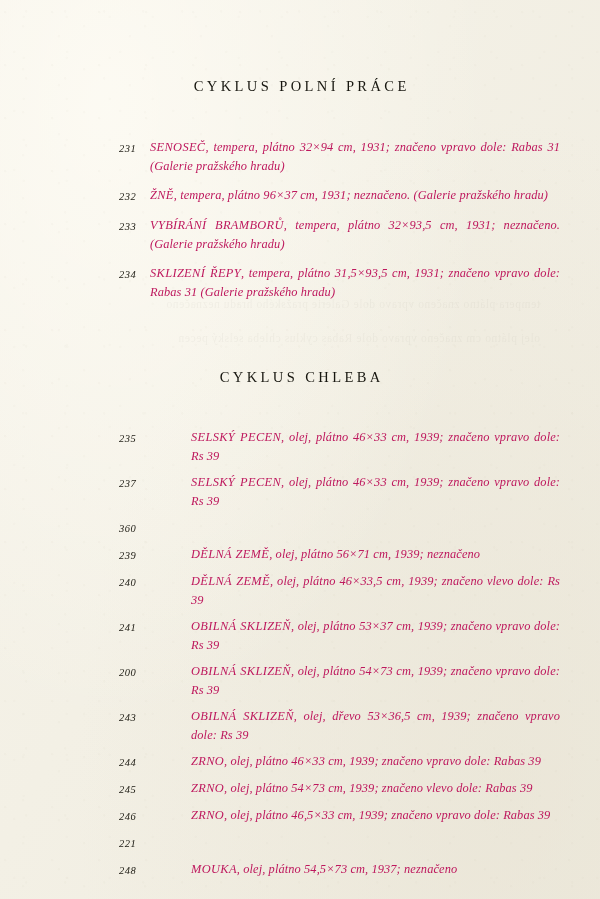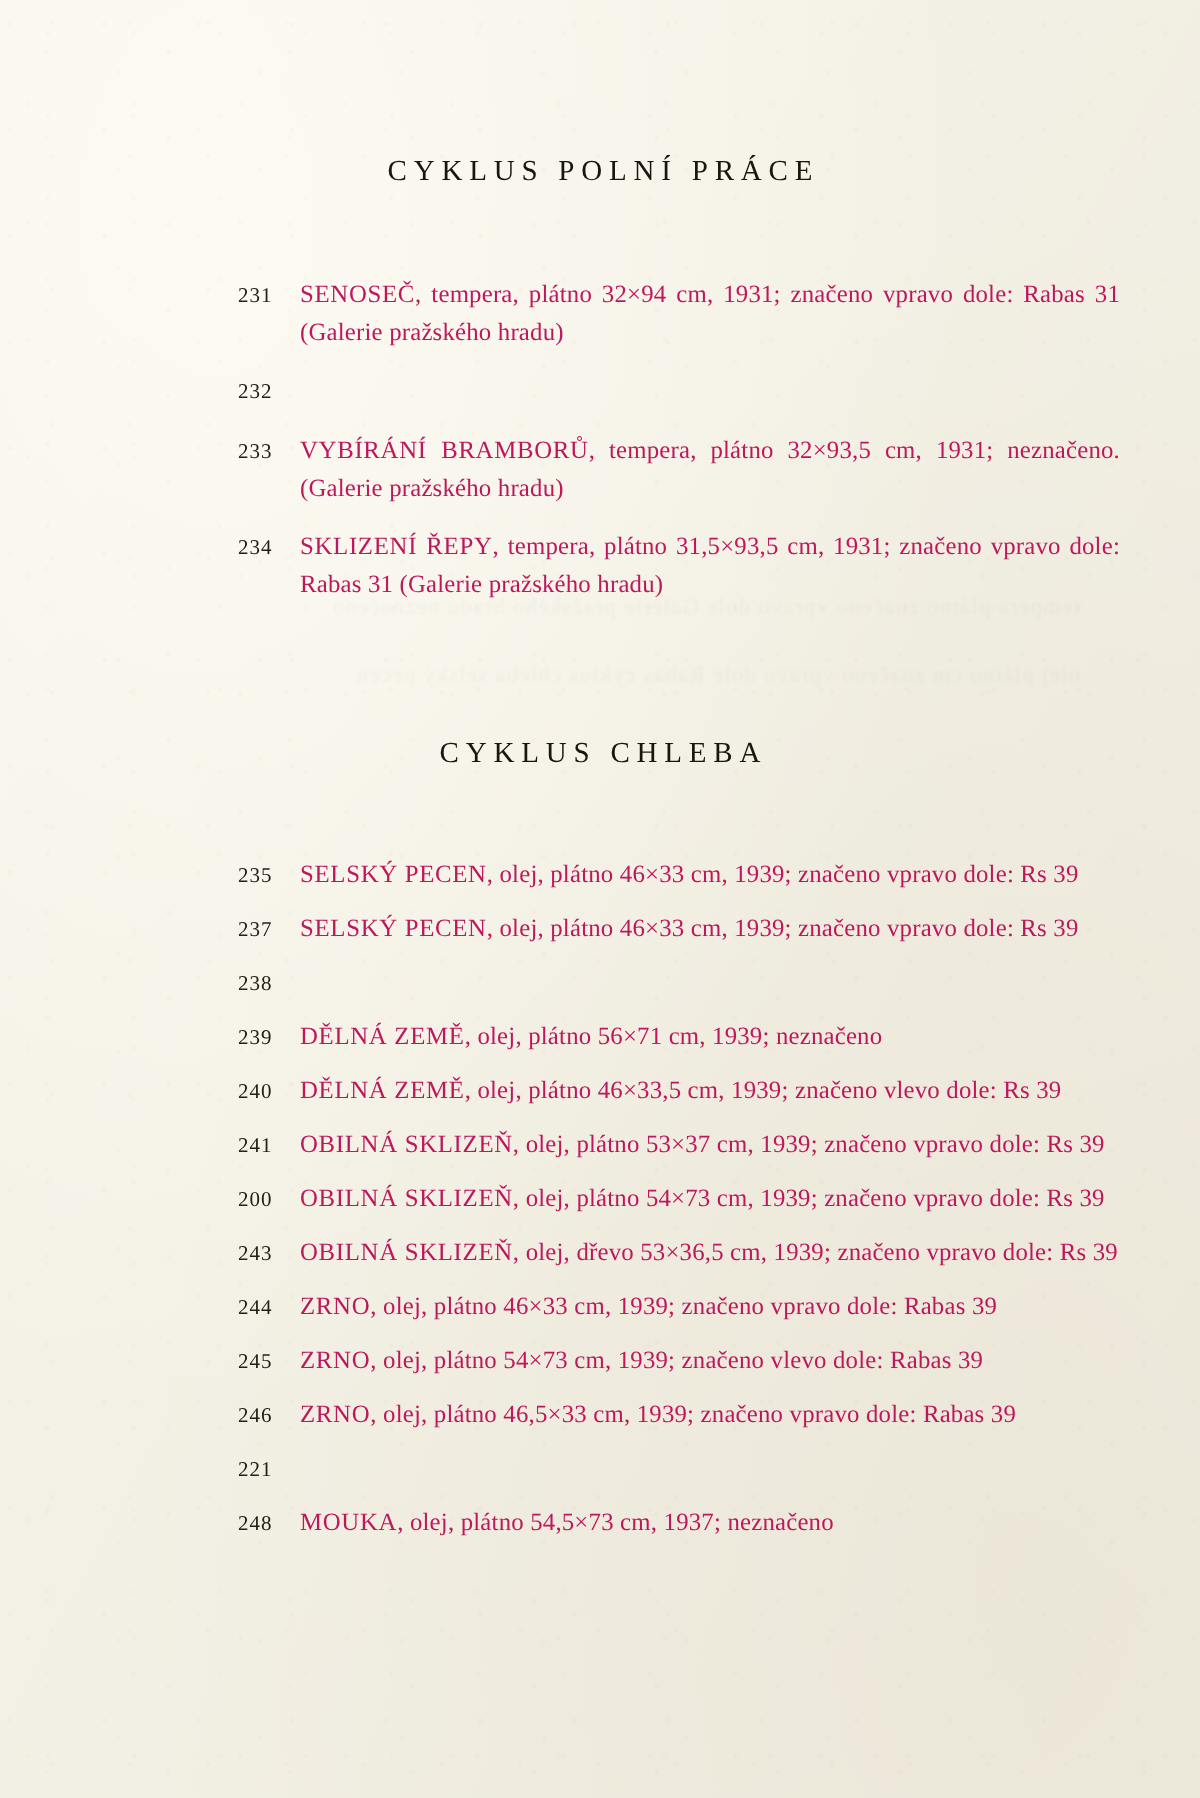--- a/index.html
+++ b/index.html
@@ -89,23 +89,24 @@
     list-style: none;
   }
   #list-field-work { top: 138px; }
   #list-bread      { top: 428px; }
 
   .entry {
     display: flex;
     align-items: flex-start;
     padding-left: 119px;
     padding-right: 40px;
+    font-style: italic;
   }
   #list-field-work .entry { margin-bottom: 10px; }
-  #list-bread .entry      { margin-bottom: 7px; }
+  #list-bread .entry      { margin-bottom: 7px; gap: 41px; }
 
   .entry-number {
     flex: 0 0 31px;
     font-size: 10.5px;
     letter-spacing: 0.5px;
     line-height: 19px;
     color: #222018;
     padding-top: 1px;
   }
 
@@ -136,20 +137,21 @@
 
   <h2 class="section-heading" id="heading-field-work">CYKLUS POLNÍ PRÁCE</h2>
 
   <ul class="entry-list" id="list-field-work">
     <li class="entry">
       <span class="entry-number">231</span>
       <span class="entry-text"><span class="entry-title">SENOSEČ</span><span class="entry-detail">, tempera, plátno 32×94 cm, 1931; značeno vpravo dole: Rabas 31 (Galerie pražského hradu)</span></span>
     </li>
     <li class="entry">
       <span class="entry-number">232</span>
+      <span class="entry-text"><span class="entry-title">ŽNĚ</span><span class="entry-detail">, tempera, plátno 96×37 cm, 1931; neznačeno. (Galerie pražského hradu)</span></span>
     </li>
     <li class="entry">
       <span class="entry-number">233</span>
       <span class="entry-text"><span class="entry-title">VYBÍRÁNÍ BRAMBORŮ</span><span class="entry-detail">, tempera, plátno 32×93,5 cm, 1931; neznačeno. (Galerie pražského hradu)</span></span>
     </li>
     <li class="entry">
       <span class="entry-number">234</span>
       <span class="entry-text"><span class="entry-title">SKLIZENÍ ŘEPY</span><span class="entry-detail">, tempera, plátno 31,5×93,5 cm, 1931; značeno vpravo dole: Rabas 31 (Galerie pražského hradu)</span></span>
     </li>
   </ul>
@@ -159,21 +161,21 @@
   <ul class="entry-list" id="list-bread">
     <li class="entry">
       <span class="entry-number">235</span>
       <span class="entry-text"><span class="entry-title">SELSKÝ PECEN</span><span class="entry-detail">, olej, plátno 46×33 cm, 1939; značeno vpravo dole: Rs 39</span></span>
     </li>
     <li class="entry">
       <span class="entry-number">237</span>
       <span class="entry-text"><span class="entry-title">SELSKÝ PECEN</span><span class="entry-detail">, olej, plátno 46×33 cm, 1939; značeno vpravo dole: Rs 39</span></span>
     </li>
     <li class="entry">
-      <span class="entry-number">238</span>
+      <span class="entry-number">360</span>
     </li>
     <li class="entry">
       <span class="entry-number">239</span>
       <span class="entry-text"><span class="entry-title">DĚLNÁ ZEMĚ</span><span class="entry-detail">, olej, plátno 56×71 cm, 1939; neznačeno</span></span>
     </li>
     <li class="entry">
       <span class="entry-number">240</span>
       <span class="entry-text"><span class="entry-title">DĚLNÁ ZEMĚ</span><span class="entry-detail">, olej, plátno 46×33,5 cm, 1939; značeno vlevo dole: Rs 39</span></span>
     </li>
     <li class="entry">

